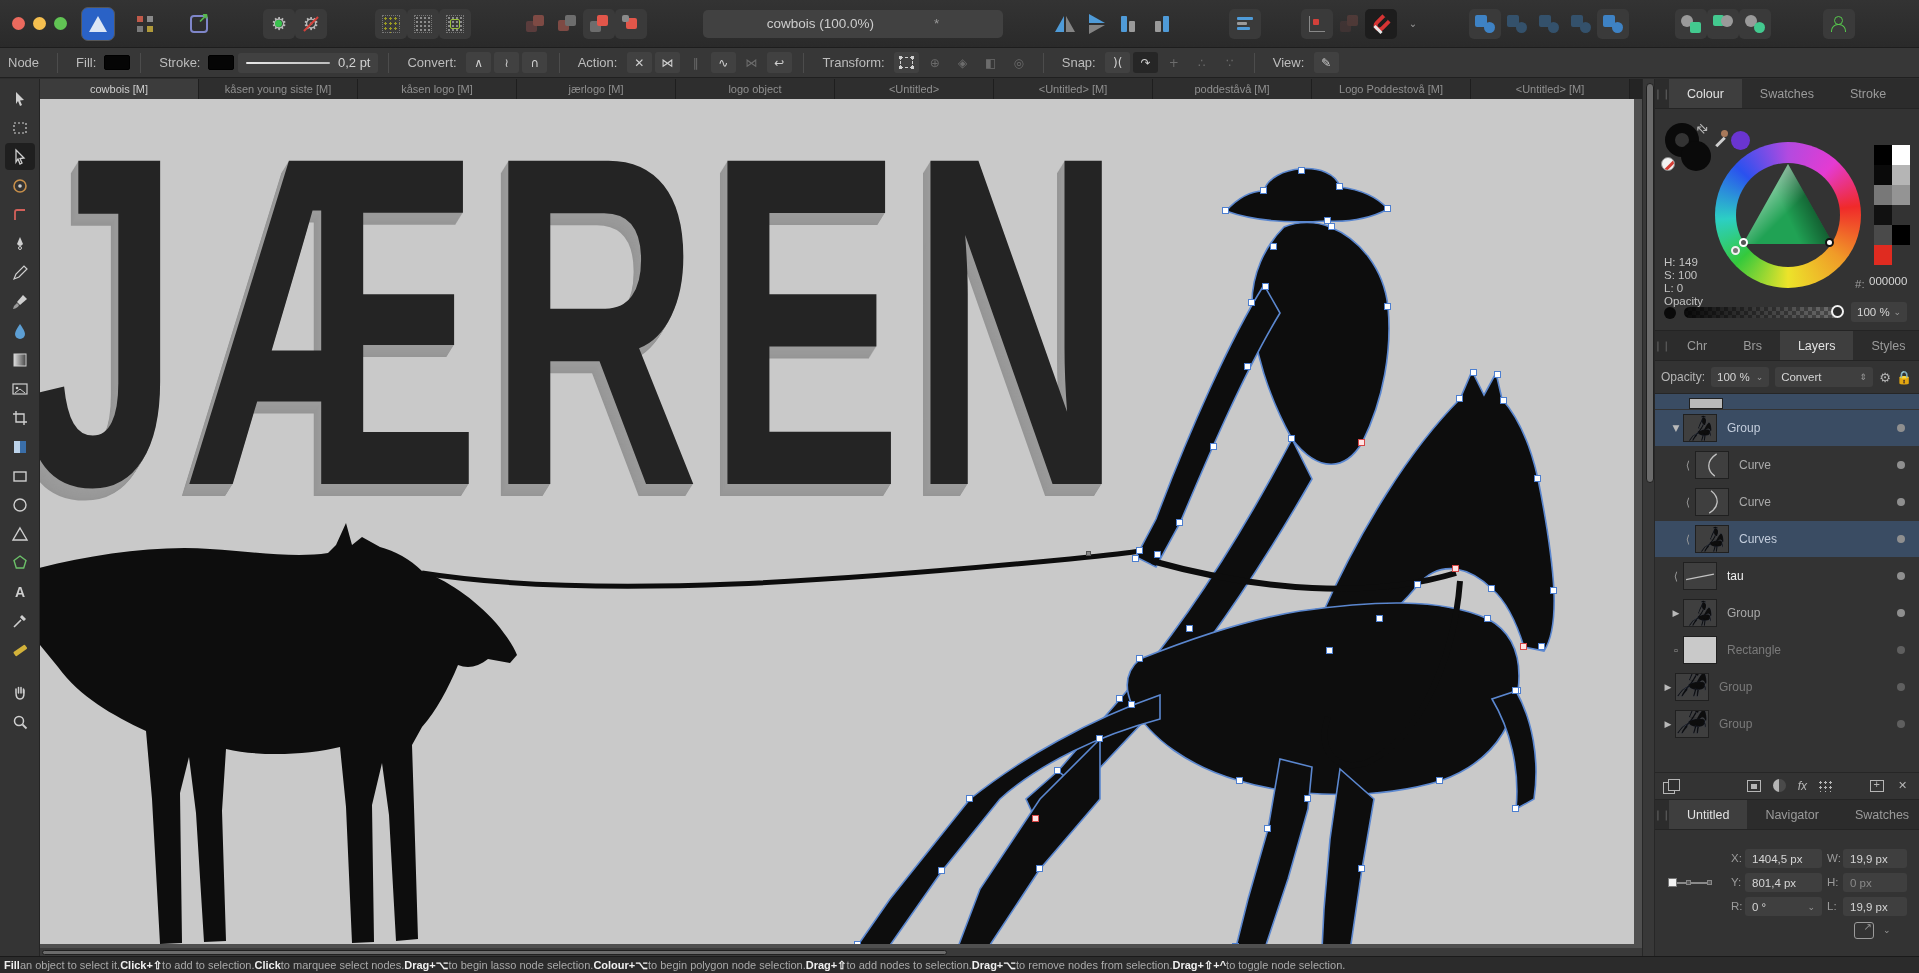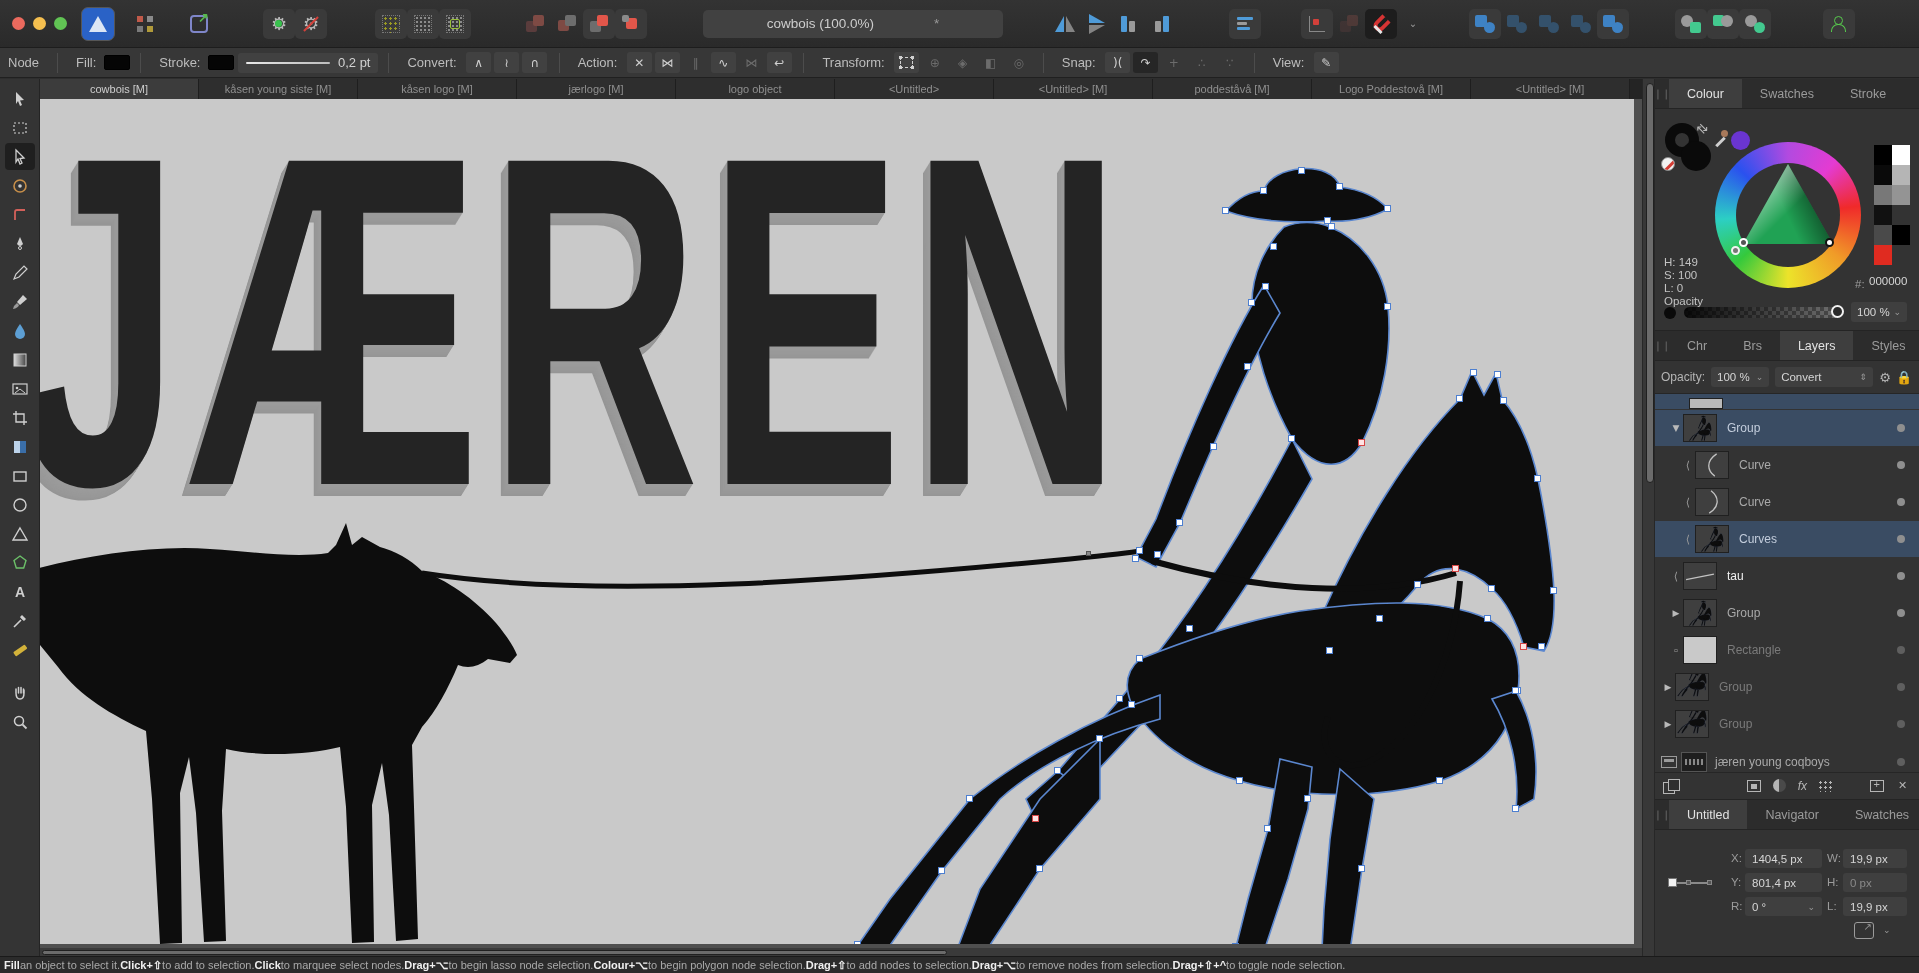--- a/index.html
+++ b/index.html
@@ -872,28 +872,20 @@
           <span class="tw">▶</span>
           <span class="thumb">
               <svg viewBox="790 400 760 460" width="32" height="26">
                 <use href="#sil"></use>
               </svg>
             </span>
           <span class="llabel">Group</span>
           <span class="ldot"></span>
         </div>
 
-        <div class="abrow">
-          <span class="abicon"></span>
-          <span class="abthumb">
-              <b></b>
-            </span>
-          <span class="llabel bright" style="margin-left:8px">jæren young coqboys</span>
-          <span class="ldot" style="background:#5f5f5f"></span>
-        </div>
 
       </div>
 
       <div id="lysbottom">
         <span class="bic dupic"></span>
         <span class="spacer"></span>
         <span class="bic maskic"></span>
         <span class="bic adjic"></span>
         <span class="bic fxic">fx</span>
         <span class="bic lfic"></span>

